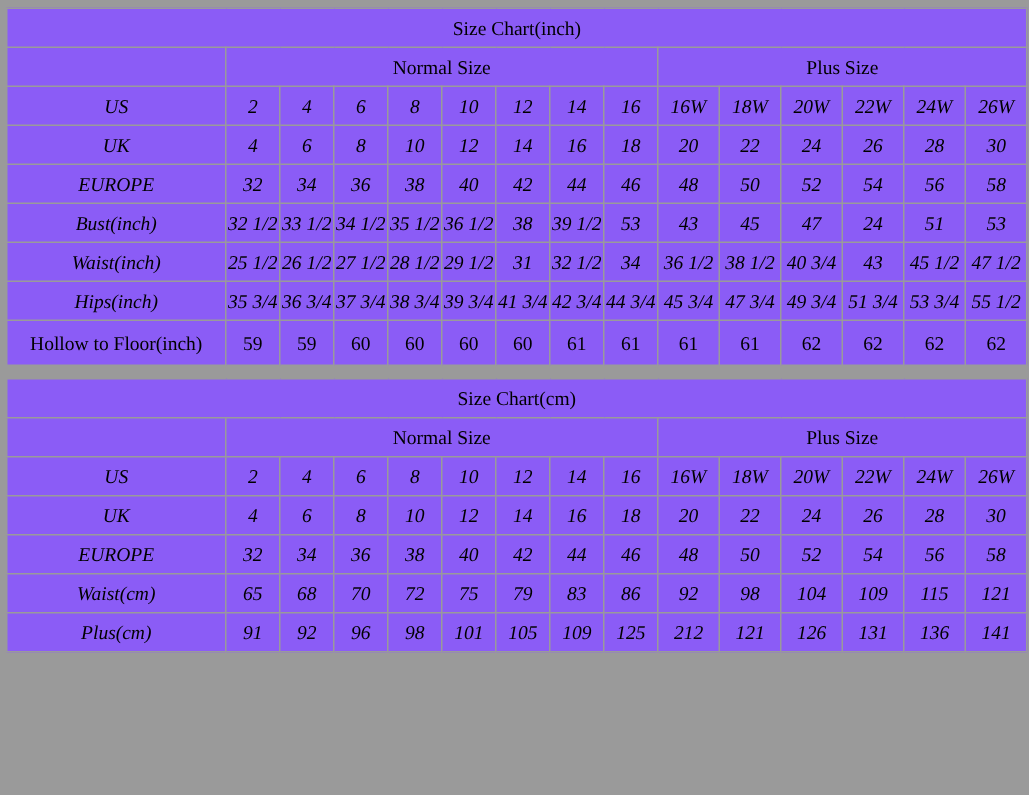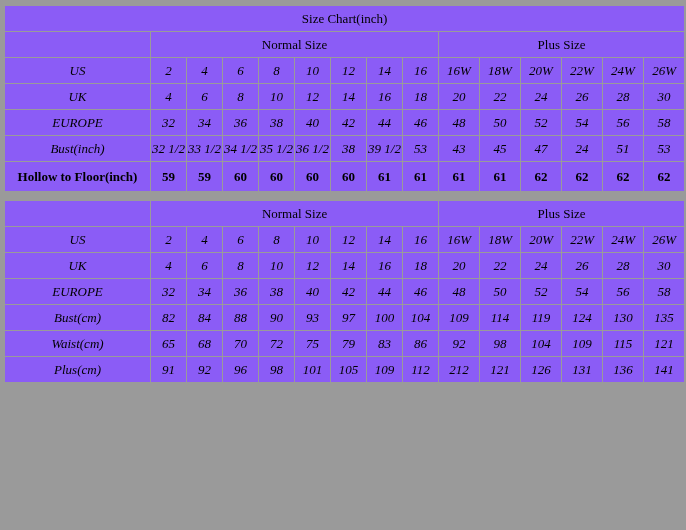--- a/index.html
+++ b/index.html
@@ -53,21 +53,21 @@
   .rowlabel {
     font-size: 14px;
     text-align: center;
   }
   .blank-cell {
     border-left: 1px solid #9a9a9a;
   }
   .cm-table td { font-size: 13px; }
   .r-head { height: 26px; }
   .r-data { height: 26px; font-style: italic; }
-  .r-tall { height: 30px; font-weight: bold; }
+  .r-tall { height: 30px; }
 </style>
 </head>
 <body>
 
 <div class="page">
 
   <div class="chart-block">
     <table class="size-chart inch-table">
       <colgroup>
         <col style="width:146px">
@@ -149,21 +149,55 @@
           <td>39 1/2</td>
           <td>53</td>
           <td>43</td>
           <td>45</td>
           <td>47</td>
           <td>24</td>
           <td>51</td>
           <td>53</td>
         </tr>
 
-
+        <tr class="r-data">
+          <td class="rowlabel">Waist(inch)</td>
+          <td>25 1/2</td>
+          <td>26 1/2</td>
+          <td>27 1/2</td>
+          <td>28 1/2</td>
+          <td>29 1/2</td>
+          <td>31</td>
+          <td>32 1/2</td>
+          <td>34</td>
+          <td>36 1/2</td>
+          <td>38 1/2</td>
+          <td>40 3/4</td>
+          <td>43</td>
+          <td>45 1/2</td>
+          <td>47 1/2</td>
+        </tr>
+
+        <tr class="r-data">
+          <td class="rowlabel">Hips(inch)</td>
+          <td>35 3/4</td>
+          <td>36 3/4</td>
+          <td>37 3/4</td>
+          <td>38 3/4</td>
+          <td>39 3/4</td>
+          <td>41 3/4</td>
+          <td>42 3/4</td>
+          <td>44 3/4</td>
+          <td>45 3/4</td>
+          <td>47 3/4</td>
+          <td>49 3/4</td>
+          <td>51 3/4</td>
+          <td>53 3/4</td>
+          <td>55 1/2</td>
+        </tr>
 
         <tr class="r-tall">
           <td class="rowlabel">Hollow to Floor(inch)</td>
           <td>59</td>
           <td>59</td>
           <td>60</td>
           <td>60</td>
           <td>60</td>
           <td>60</td>
           <td>61</td>
@@ -181,20 +215,23 @@
 
   <div class="chart-block">
     <table class="size-chart cm-table">
       <colgroup>
         <col style="width:146px">
         <col span="8" style="width:36px">
         <col span="6" style="width:41px">
       </colgroup>
       <tbody>
         <tr class="r-head">
+          <td class="title-cell" colspan="15">Size Chart(cm)</td>
+        </tr>
+        <tr class="r-head">
           <td class="blank-cell"></td>
           <td class="group-cell" colspan="8">Normal Size</td>
           <td class="group-cell" colspan="6">Plus Size</td>
         </tr>
 
         <tr class="r-data">
           <td class="rowlabel">US</td>
           <td>2</td>
           <td>4</td>
           <td>6</td>
@@ -240,37 +277,20 @@
           <td>44</td>
           <td>46</td>
           <td>48</td>
           <td>50</td>
           <td>52</td>
           <td>54</td>
           <td>56</td>
           <td>58</td>
         </tr>
 
-        <tr class="r-data">
-          <td class="rowlabel">Bust(cm)</td>
-          <td>82</td>
-          <td>84</td>
-          <td>88</td>
-          <td>90</td>
-          <td>93</td>
-          <td>97</td>
-          <td>100</td>
-          <td>104</td>
-          <td>109</td>
-          <td>114</td>
-          <td>119</td>
-          <td>124</td>
-          <td>130</td>
-          <td>135</td>
-        </tr>
 
         <tr class="r-data">
           <td class="rowlabel">Waist(cm)</td>
           <td>65</td>
           <td>68</td>
           <td>70</td>
           <td>72</td>
           <td>75</td>
           <td>79</td>
           <td>83</td>
@@ -285,21 +305,21 @@
 
         <tr class="r-data">
           <td class="rowlabel">Plus(cm)</td>
           <td>91</td>
           <td>92</td>
           <td>96</td>
           <td>98</td>
           <td>101</td>
           <td>105</td>
           <td>109</td>
-          <td>112</td>
+          <td>125</td>
           <td>212</td>
           <td>121</td>
           <td>126</td>
           <td>131</td>
           <td>136</td>
           <td>141</td>
         </tr>
 
       </tbody>
     </table>

